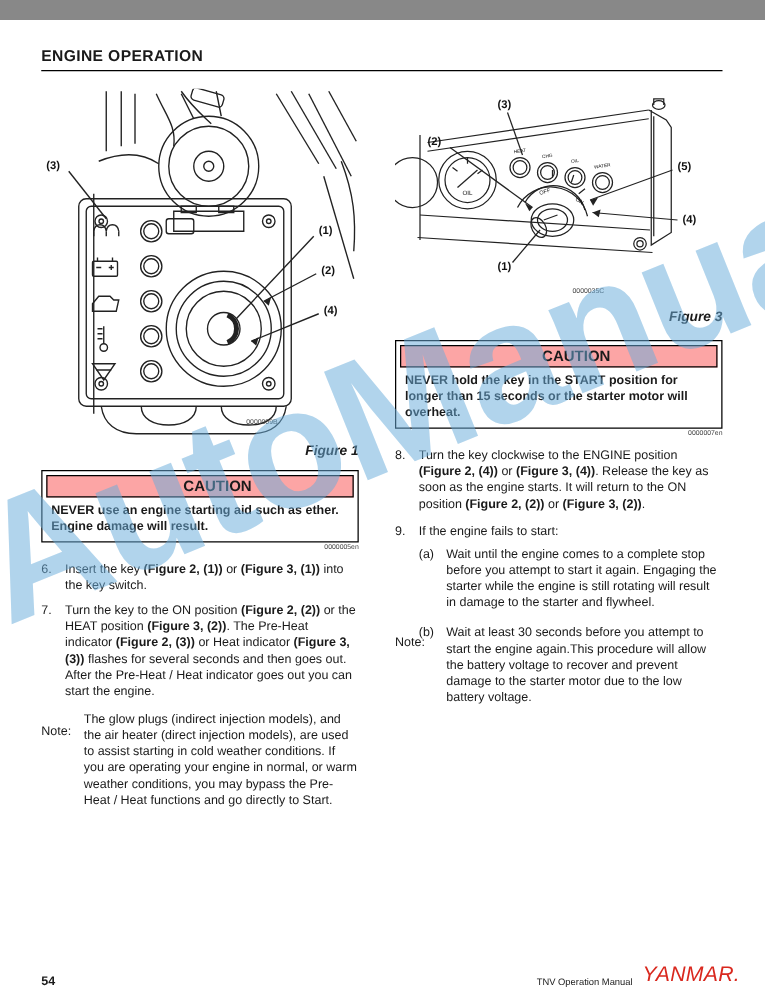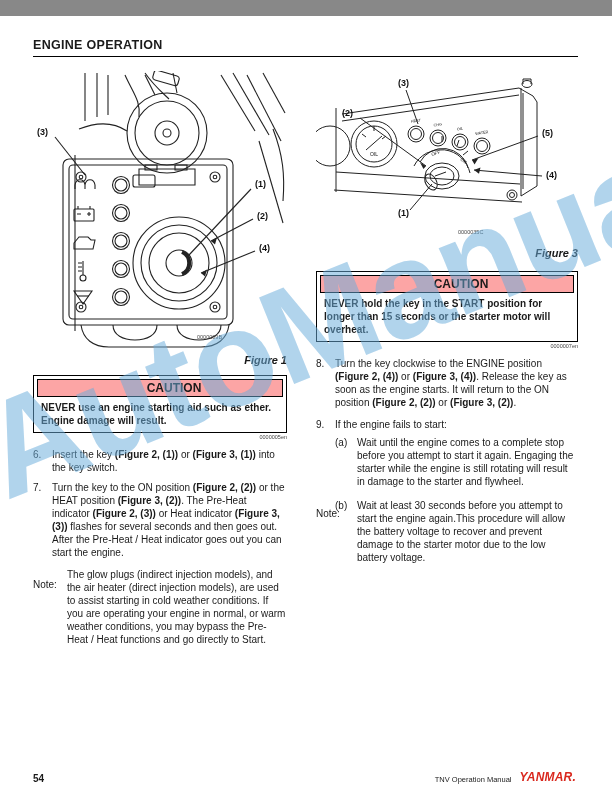--- a/index.html
+++ b/index.html
@@ -41,25 +41,25 @@
   .svgcode { font-size:5.5px; fill:#444; }
 
   .watermark {
     position:absolute; left:14px; top:368px; z-index:50; pointer-events:none;
     font-size:136px; font-weight:bold; line-height:1; white-space:nowrap;
     color:rgba(105,172,218,0.52);
     transform:rotate(-22deg); transform-origin:left bottom;
     letter-spacing:-2px;
   }
 
-  .footer { position:absolute; left:33px; right:36px; top:754px; display:flex; align-items:baseline;gap:27px; }
+  .footer { position:absolute; left:33px; right:20px; top:754px; display:flex; align-items:baseline;gap:27px; }
   .footer-page { font-size:10px; font-weight:bold; }
   .footer-right { margin-left:auto; display:flex; align-items:flex-end; gap:8px; }
   .footer-manual { font-size:7.5px; color:#222; }
-  .brand-logo { font-size:12px; font-weight:bold; font-style:italic; letter-spacing:0.2px; }
+  .brand-logo { font-size:17px; font-weight:normal; font-style:italic; letter-spacing:0.2px; }
 </style>
 </head>
 <body>
 
 <div class="page">
 
   <div class="header">
     <div class="header-title">ENGINE OPERATION</div>
     <div class="header-rule"></div>
   </div>

